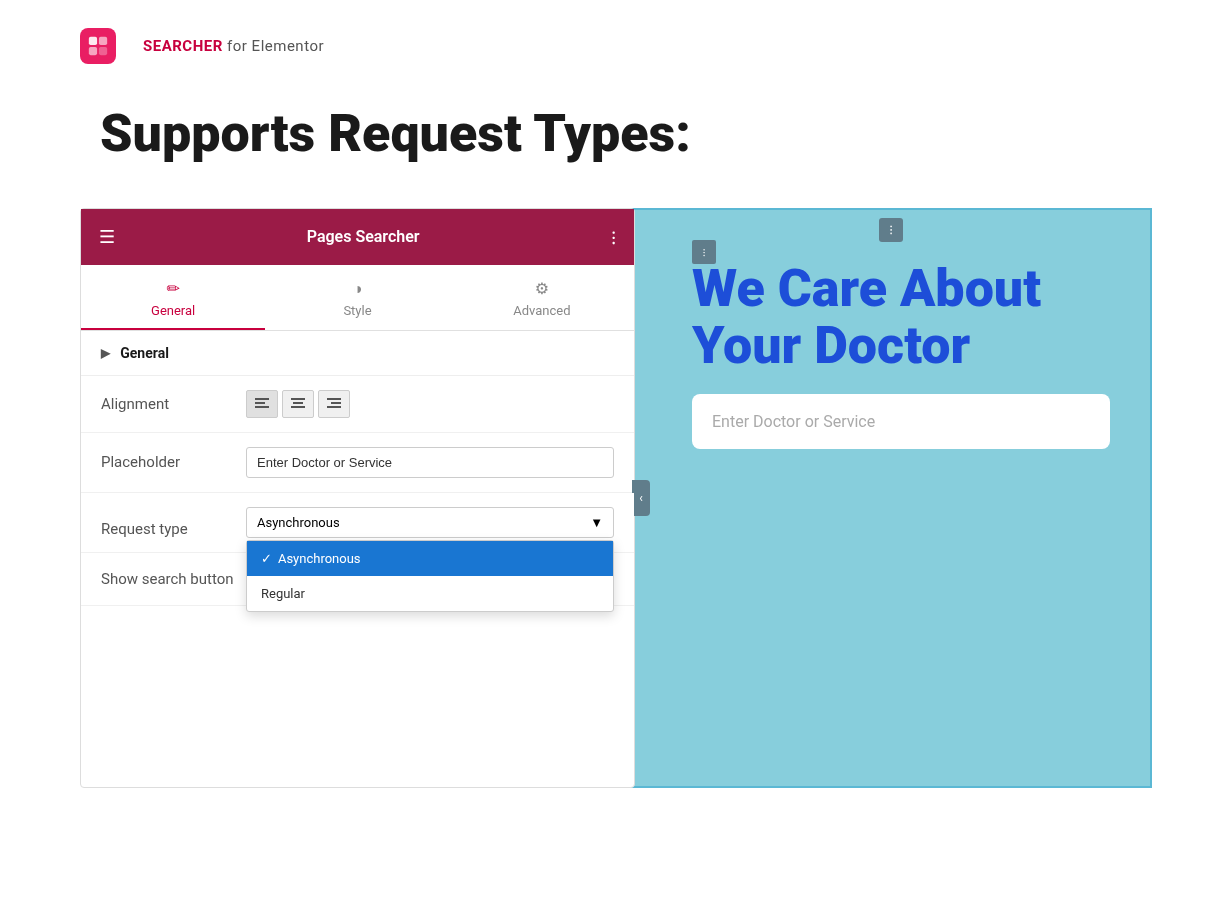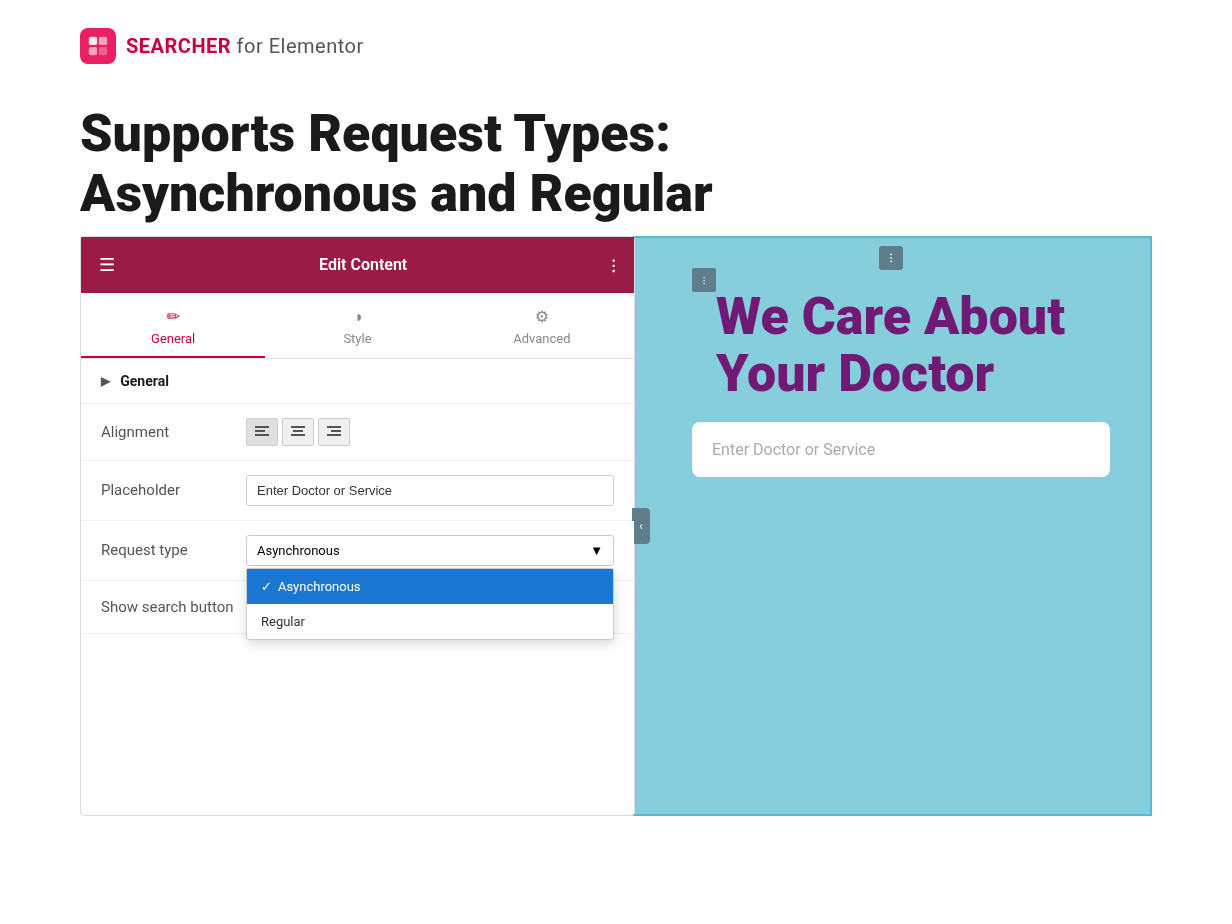--- a/index.html
+++ b/index.html
@@ -26,30 +26,32 @@
       border-radius: 8px;
       display: flex;
       align-items: center;
       justify-content: center;
     }
     .logo-icon svg {
       width: 22px;
       height: 22px;
     }
     .brand-name {
-      font-size: 20px;
+      font-size: 15px;
       font-weight: 700;
       letter-spacing: 0.5px;
+      margin-left: 17px;
     }
     .brand-searcher { color: #c8003e; }
     .brand-rest { color: #555; font-weight: 400; }
 
     
     .hero-title {
-      padding: 20px 80px 12px 80px;
+      padding: 20px 80px 44px 80px;
+      margin-left: 20px;
     }
     .hero-title h1 {
       font-size: 52px;
       font-weight: 900;
       color: #1a1a1a;
       line-height: 1.15;
     }
 
     
     .main-content {
@@ -337,24 +339,23 @@
       height: 24px;
       border-radius: 2px;
       display: flex;
       align-items: center;
       justify-content: center;
     }
 
     .preview-title {
       font-size: 52px;
       font-weight: 900;
-      color: #701a75;
+      color: #1d4ed8;
       line-height: 1.1;
       margin-bottom: 20px;
-      margin-left: 24px;
     }
 
     .preview-description {
       font-size: 15px;
       color: #1a2540;
       line-height: 1.6;
       margin-bottom: 30px;
       max-width: 400px;
     }
 
@@ -421,31 +422,30 @@
     </svg>
   </div>
   <span class="brand-name">
     <span class="brand-searcher">SEARCHER</span><span class="brand-rest"> for Elementor</span>
   </span>
 </div>
 
 <div class="hero-title">
   <h1>
     <span>Supports Request Types:</span><br>
-    <span>Asynchronous and Regular</span>
   </h1>
 </div>
 
 <div class="main-content">
 
   <div class="editor-panel">
 
     <div class="editor-header">
       <span class="hamburger-icon">☰</span>
-      <span class="editor-title">Edit Content</span>
+      <span class="editor-title">Pages Searcher</span>
       <span class="grid-icon">⁝</span>
     </div>
 
     <div class="editor-tabs">
       <div class="editor-tab active">
         <span class="tab-icon">✏</span>
         <span>General</span>
       </div>
       <div class="editor-tab">
         <span class="tab-icon">◑</span>
@@ -493,21 +493,21 @@
         </div>
       </div>
 
       <div class="form-row">
         <span class="form-label">Placeholder</span>
         <div class="form-control">
           <input class="placeholder-input" type="text" value="Enter Doctor or Service" style="">
         </div>
       </div>
 
-      <div class="form-row" style="position:relative; overflow: visible; z-index: 50;">
+      <div class="form-row" style="position:relative; overflow: visible; z-index: 50; align-items: flex-end;">
         <span class="form-label">Request type</span>
         <div class="form-control dropdown-wrapper">
           <div class="dropdown-selected">
             <span>Asynchronous</span>
             <span>▼</span>
           </div>
 
           <div class="dropdown-menu">
             <div class="dropdown-item selected">
               <span>✓</span>

